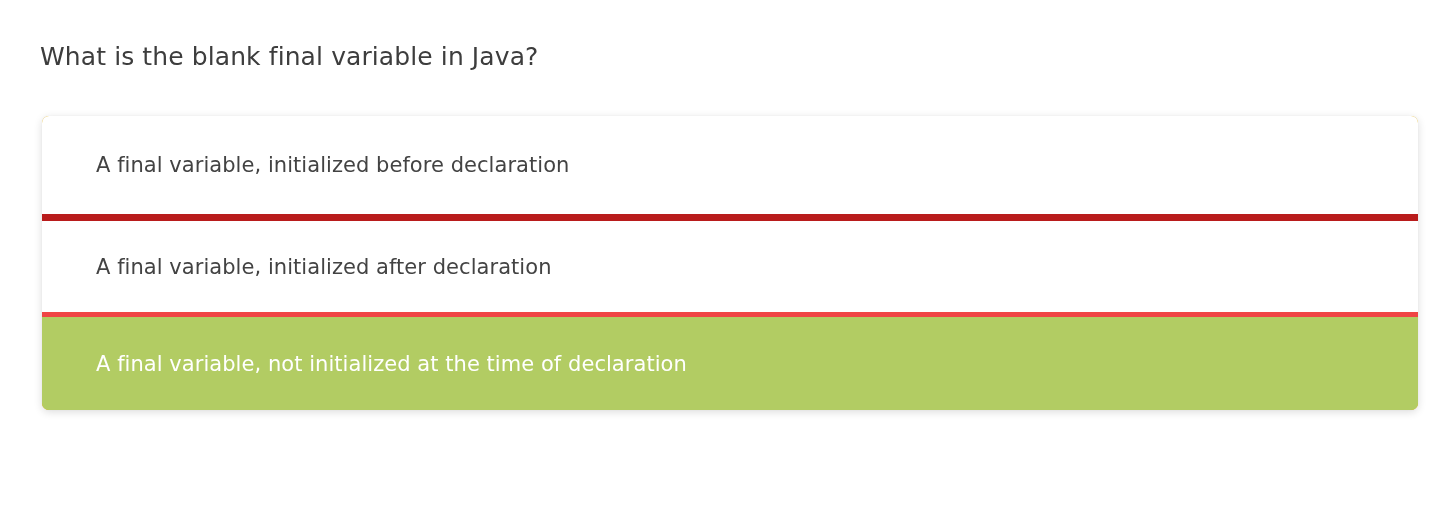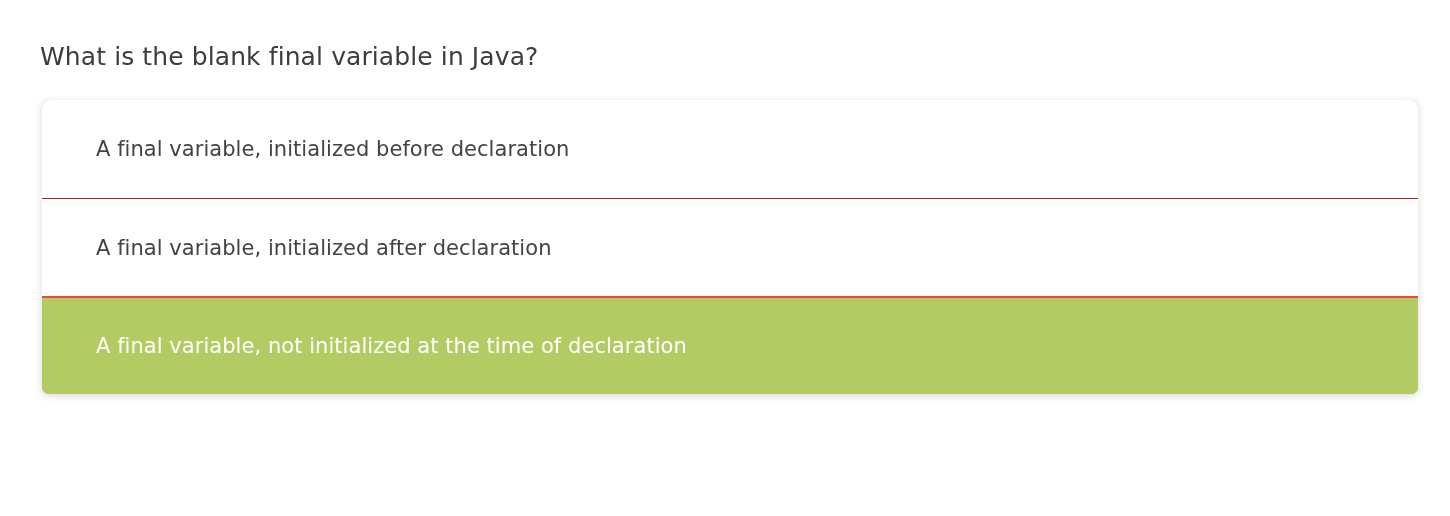--- a/index.html
+++ b/index.html
@@ -30,47 +30,47 @@
     font-weight: 400;
     color: #3d3d3d;
     letter-spacing: 0.1px;
     line-height: 34px;
     white-space: nowrap;
   }
 
   .options-card {
     position: absolute;
     left: 42px;
-    top: 100px;
+    top: 116px;
     width: 1376px;
     border-radius: 7px;
     background: #eab308;
     box-shadow: 0 2px 9px rgba(0,0,0,0.14), 0 0 1px rgba(0,0,0,0.10);
     overflow: hidden;
   }
 
   .option-row {
     position: relative;
     height: 98px;
     box-sizing: border-box;
     display: flex;
     align-items: center;
     padding-left: 54px;
     padding-right: 30px;
     background: #ffffff;
-    border-top: 1px solid #b91c1c;
+    border-top: 7px solid #b91c1c;
     cursor: pointer;
   }
   .option-row:first-child {
     border-top: none;
   }
 
   .option-row.selected {
     background: #b2cc63;
-    border-top: 2px solid #ef4444;
+    border-top: 5px solid #ef4444;
   }
 
   .option-label {
     font-size: 21px;
     font-weight: 400;
     color: #434343;
     line-height: 28px;
     letter-spacing: 0.05px;
   }
 

